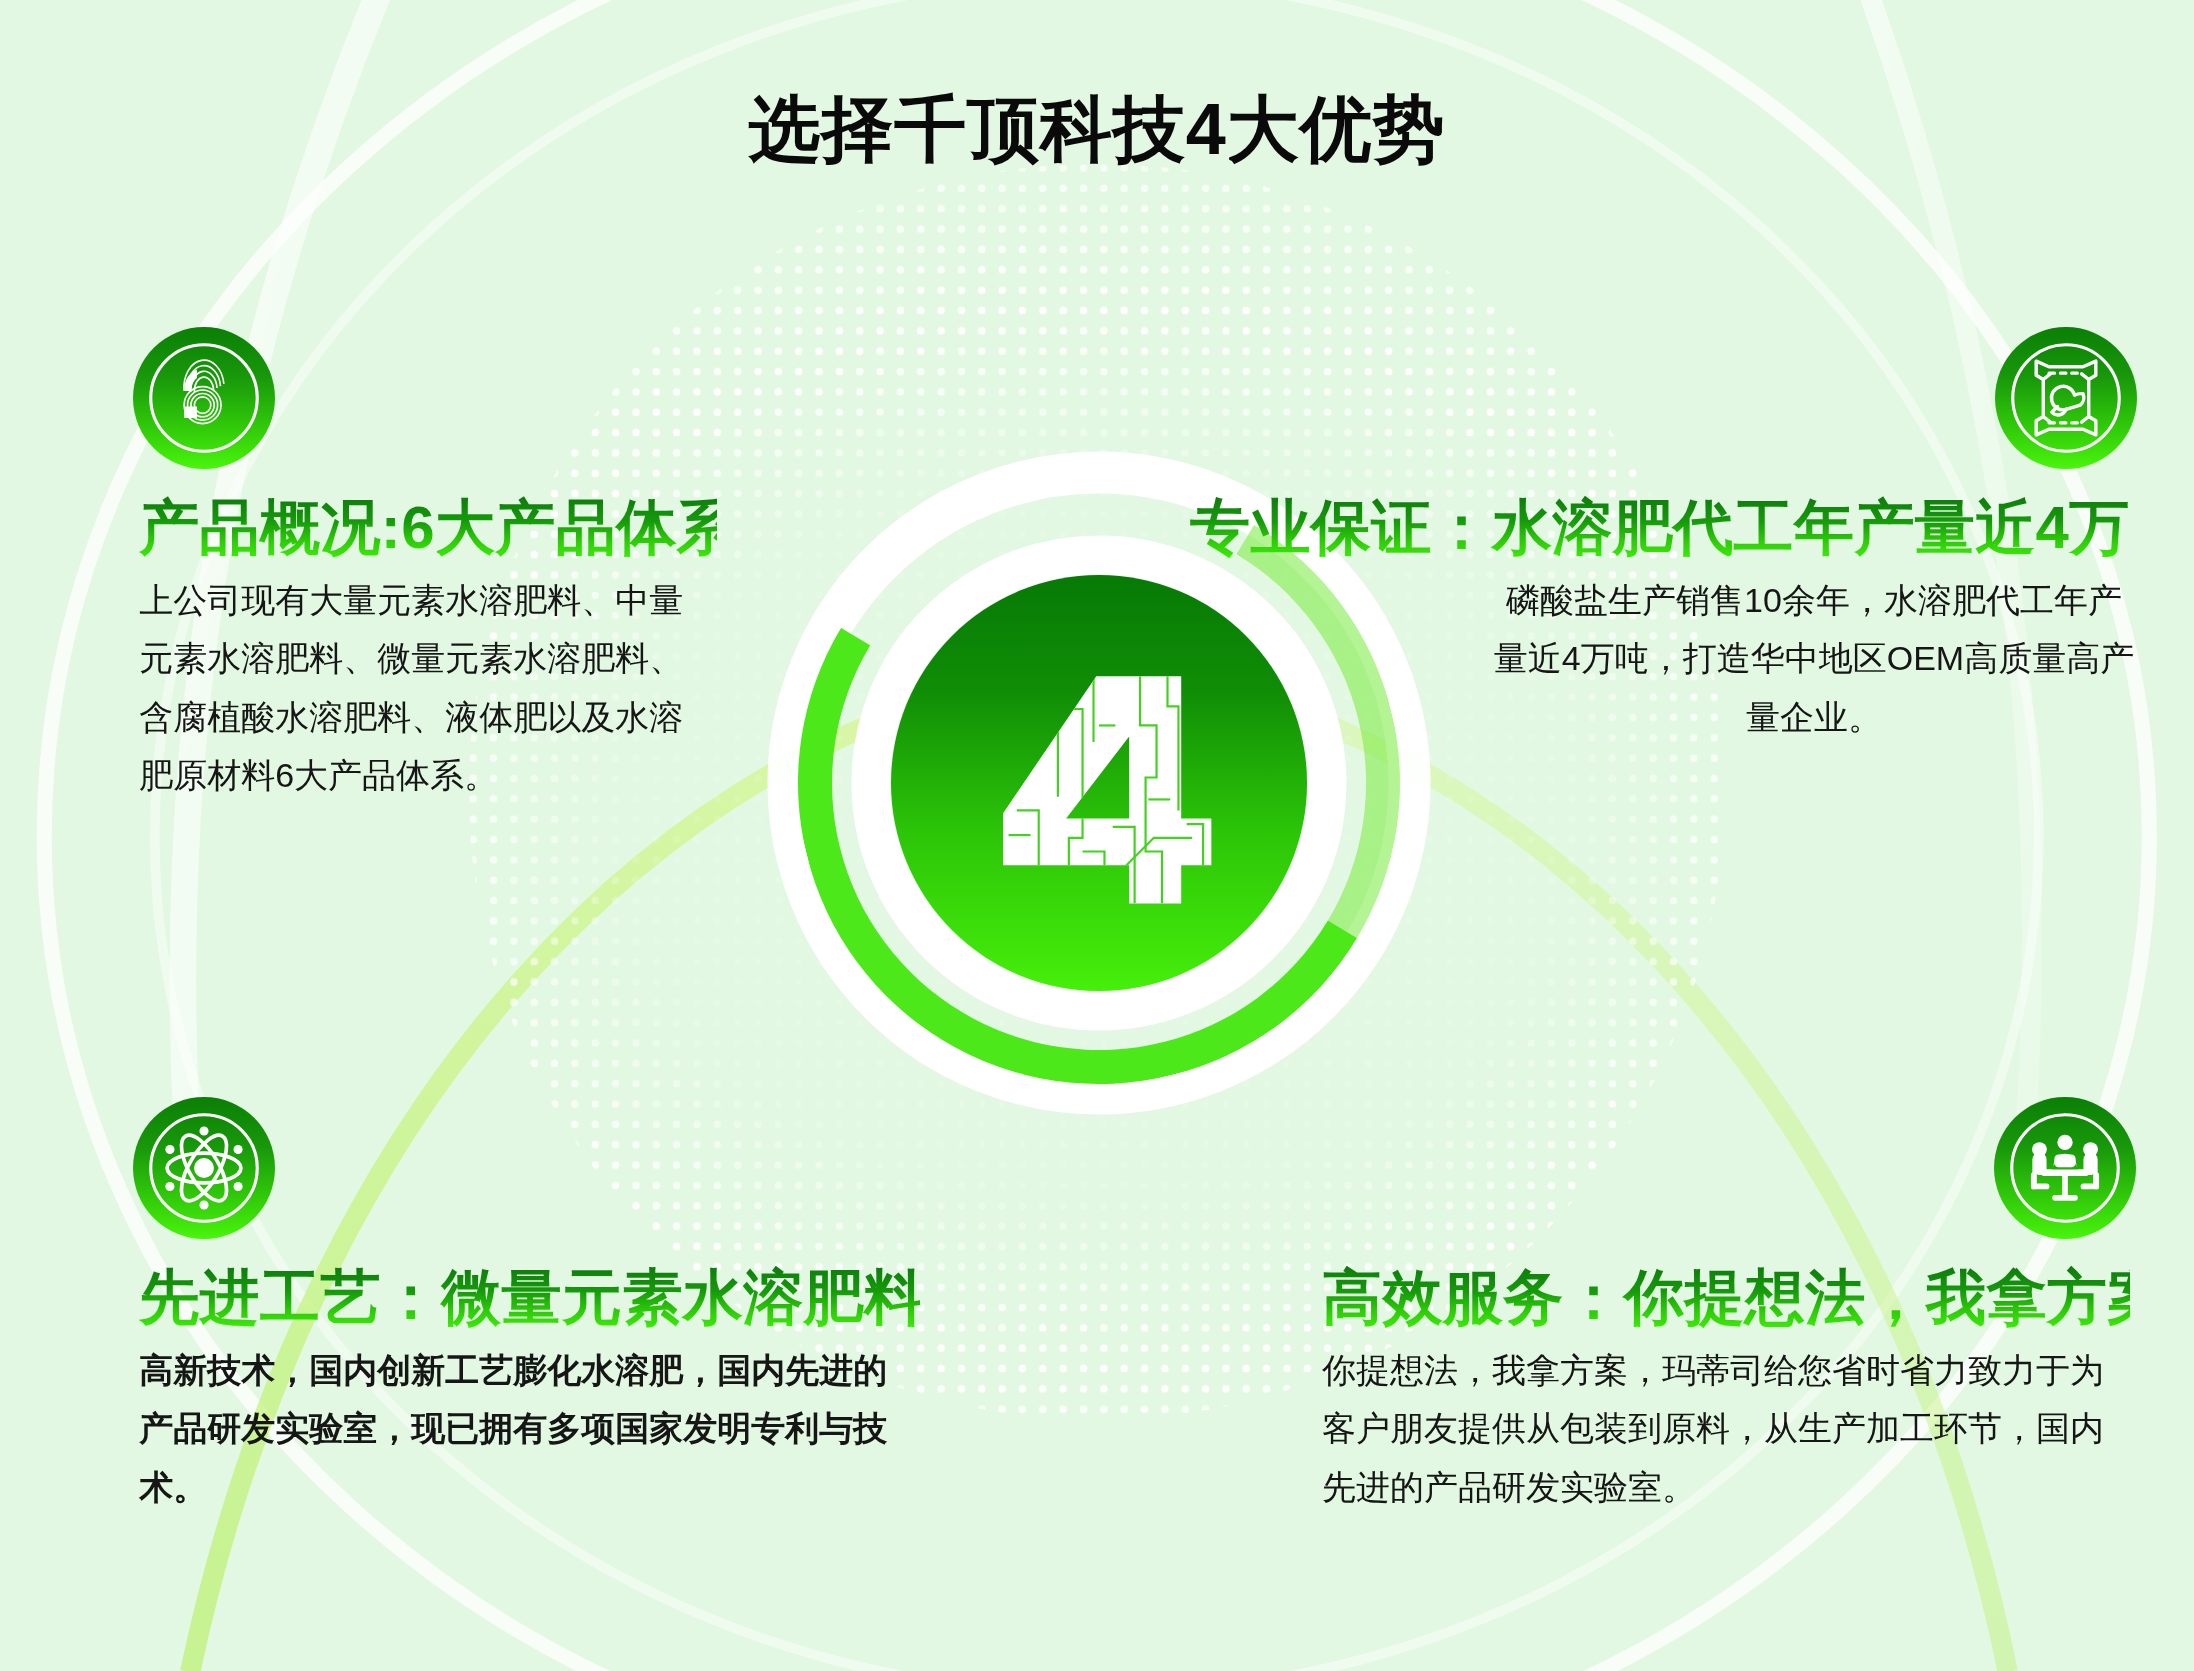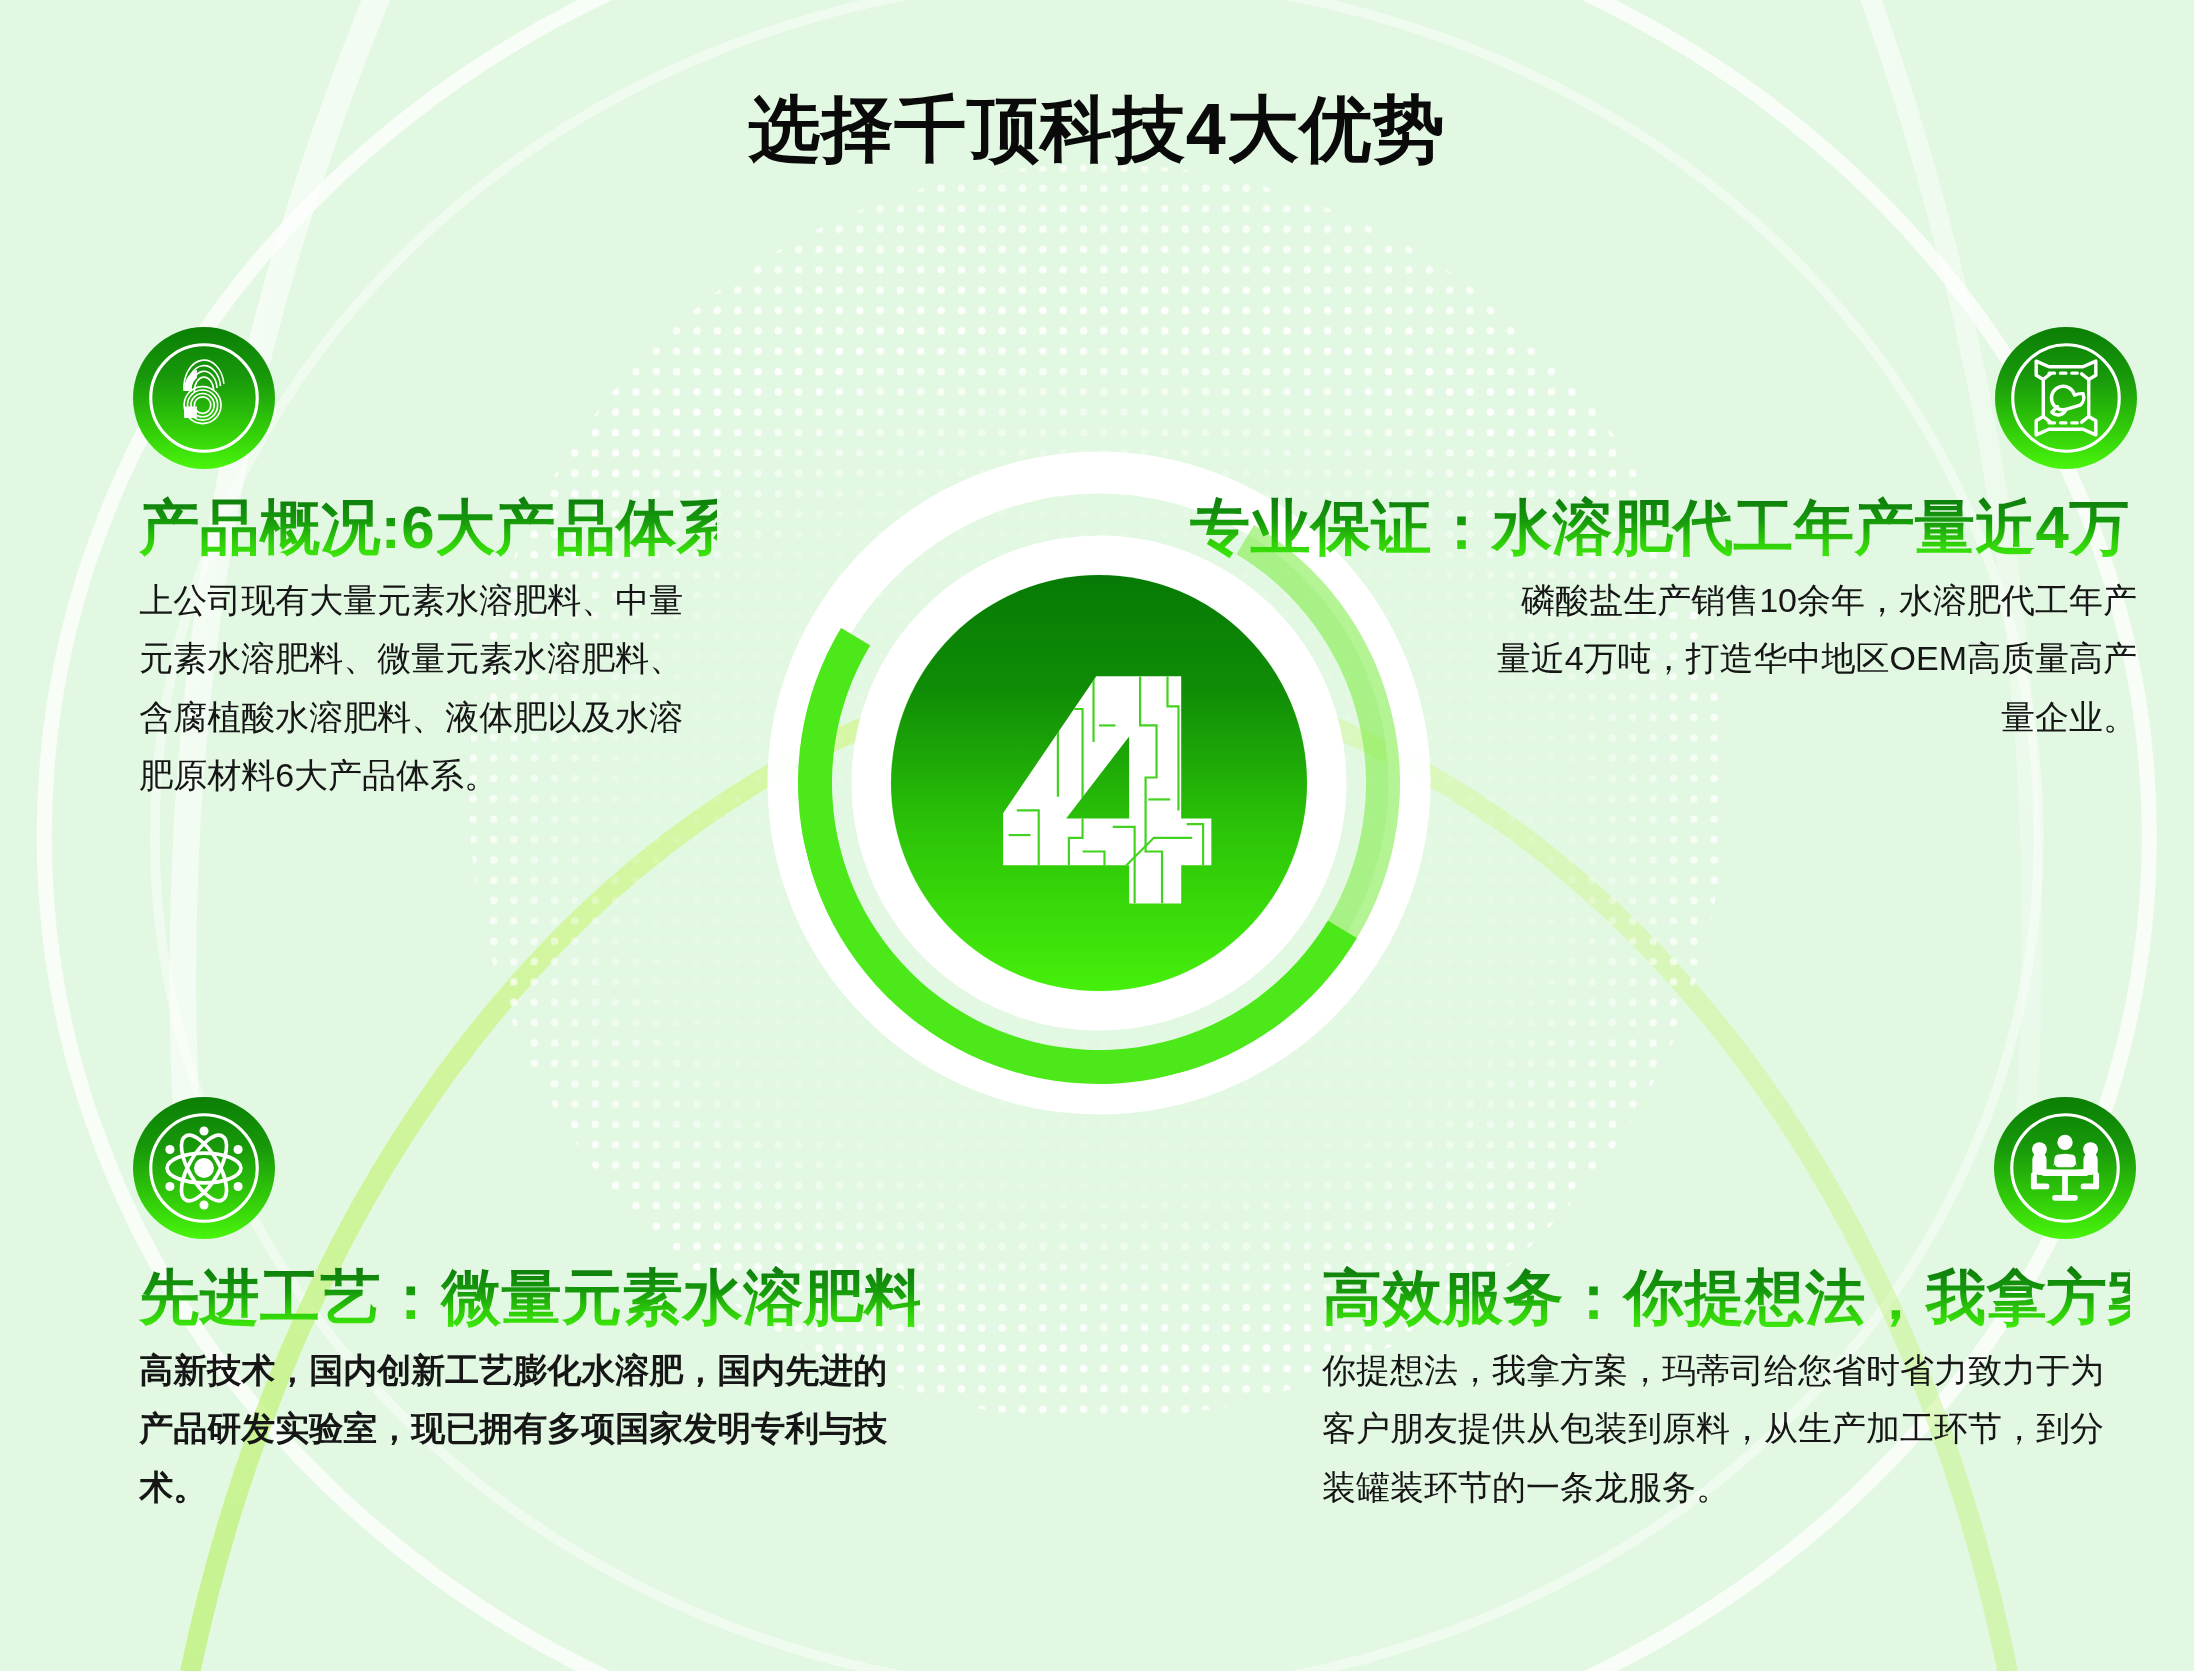--- a/index.html
+++ b/index.html
@@ -64,21 +64,21 @@
     font-size:34px;line-height:1.72;color:#161616;font-weight:400;
   }
 
   .q-tl{left:133px;top:327px;width:584px;}
   .q-tl .head{margin:26px 0 9.7px 6.2px;}
   .q-tl .body-txt{margin-left:6.2px;width:553px;}
 
   .q-tr{left:1190px;top:327px;width:947px;text-align:right;}
   .q-tr .badge{margin-left:auto;}
   .q-tr .head{margin:26px 6.2px 9.7px 0;}
-  .q-tr .body-txt{margin-left:auto;width:646px;text-align:right;}
+  .q-tr .body-txt{margin-left:auto;width:646px;text-align:center;}
 
   .q-bl{left:133px;top:1097px;width:787px;}
   .q-bl .head{margin:26px 0 9.7px 6.2px;}
   .q-bl .body-txt{margin-left:6.2px;width:752px;font-weight:bold;}
 
   .q-br{left:1322px;top:1097px;width:814px;text-align:right;}
   .q-br .badge{margin-left:auto;}
   .q-br .head{margin:26px 6.2px 9.7px 0;}
   .q-br .body-txt{margin-right:auto;width:796px;text-align:left;}
 
@@ -262,17 +262,17 @@
 
           <circle cx="68" cy="37" r="5.2"></circle>
           <path d="M63 44 A5 5 0 0 1 73 44 L73 62 L70 62 L70 54 L63 54 Z"></path>
           <rect x="58" y="51" width="12" height="4" rx="2"></rect>
           <rect x="70" y="53" width="4" height="12" rx="2"></rect>
           <rect x="61" y="61" width="13" height="4" rx="2"></rect>
         </g>
       </svg>
     </div>
     <div class="head">高效服务：你提想法，我拿方案</div>
-    <div class="body-txt">你提想法，我拿方案，玛蒂司给您省时省力致力于为客户朋友提供从包装到原料，从生产加工环节，到分装罐装环节的一条龙服务。</div>
+    <div class="body-txt">你提想法，我拿方案，玛蒂司给您省时省力致力于为客户朋友提供从包装到原料，从生产加工环节，国内先进的产品研发实验室。</div>
   </div>
 
 </div>
 
 
 </body></html>

